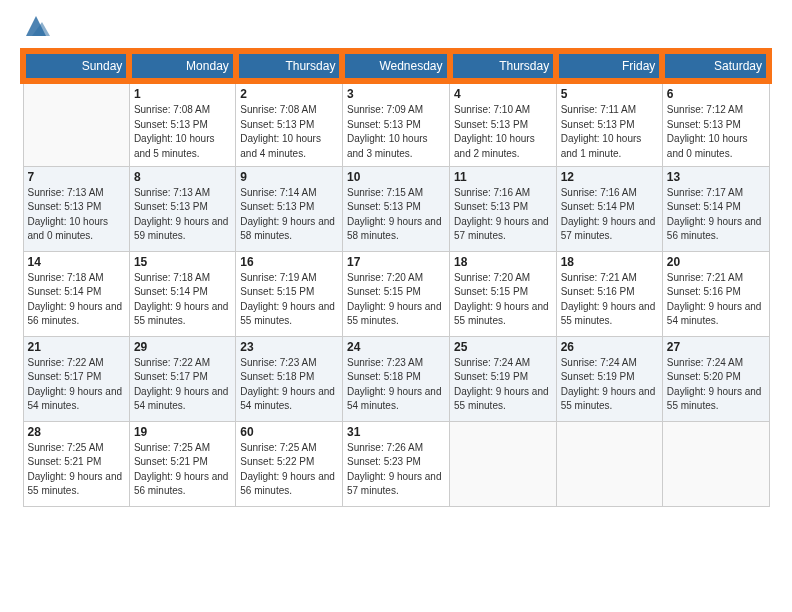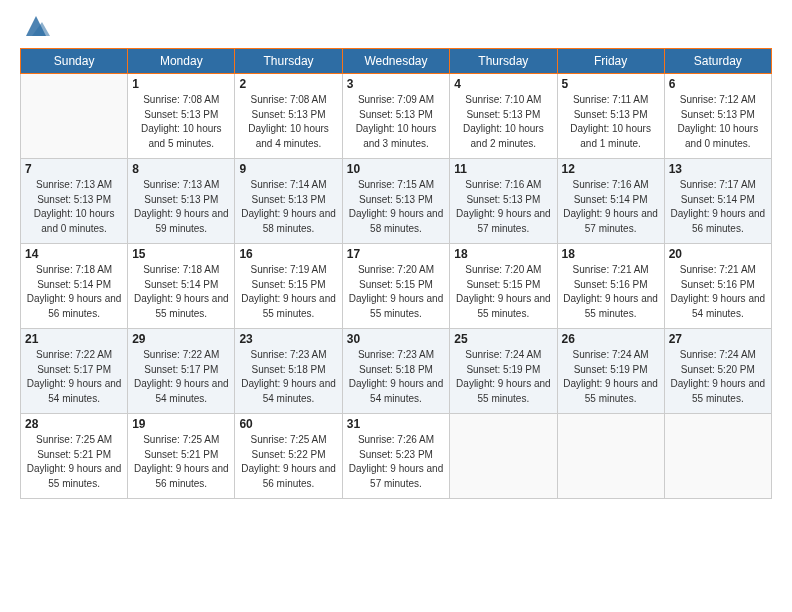--- a/index.html
+++ b/index.html
@@ -51,24 +51,24 @@
     }
     .calendar {
       width: 100%;
       border-collapse: collapse;
       font-size: 10.5px;
     }
     .calendar th {
       background-color: #2e6da4;
       color: #fff;
       padding: 5px 4px;
-      text-align: center;
+      text-align: right;
       font-size: 12px;
       font-weight: normal;
-      border: 1px solid #f97316;
+      border: 6px solid #f97316;
     }
     .calendar td {
       border: 1px solid #ccc;
       vertical-align: top;
       padding: 3px 4px;
       width: 108px;
       height: 85px;
       background: #fff;
     }
     .calendar td.empty {
@@ -77,21 +77,20 @@
     .day-num {
       font-size: 12px;
       font-weight: bold;
       color: #222;
       margin-bottom: 2px;
     }
     .day-info {
       color: #333;
       line-height: 1.45;
       font-size: 10px;
-      text-align: center;
     }
     .row-shade td {
       background-color: #f0f4f8;
     }
   </style>
 </head>
 <body>
 
 <div class="container">
   <div class="header-row">
@@ -220,21 +219,21 @@
           </td>
           <td>
             <div class="day-num">29</div>
             <div class="day-info">Sunrise: 7:22 AM<br>Sunset: 5:17 PM<br>Daylight: 9 hours and 54 minutes.</div>
           </td>
           <td>
             <div class="day-num">23</div>
             <div class="day-info">Sunrise: 7:23 AM<br>Sunset: 5:18 PM<br>Daylight: 9 hours and 54 minutes.</div>
           </td>
           <td>
-            <div class="day-num">30</div>
+            <div class="day-num">24</div>
             <div class="day-info">Sunrise: 7:23 AM<br>Sunset: 5:18 PM<br>Daylight: 9 hours and 54 minutes.</div>
           </td>
           <td>
             <div class="day-num">25</div>
             <div class="day-info">Sunrise: 7:24 AM<br>Sunset: 5:19 PM<br>Daylight: 9 hours and 55 minutes.</div>
           </td>
           <td>
             <div class="day-num">26</div>
             <div class="day-info">Sunrise: 7:24 AM<br>Sunset: 5:19 PM<br>Daylight: 9 hours and 55 minutes.</div>
           </td>

